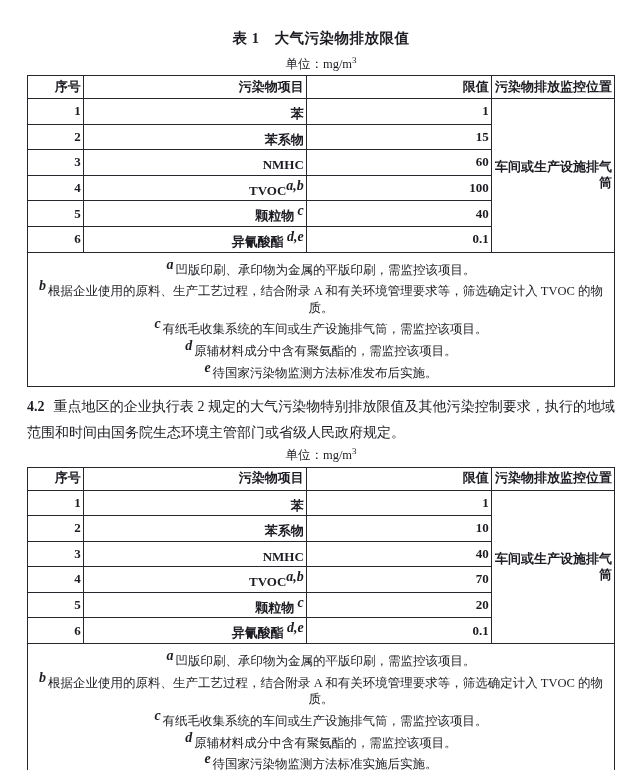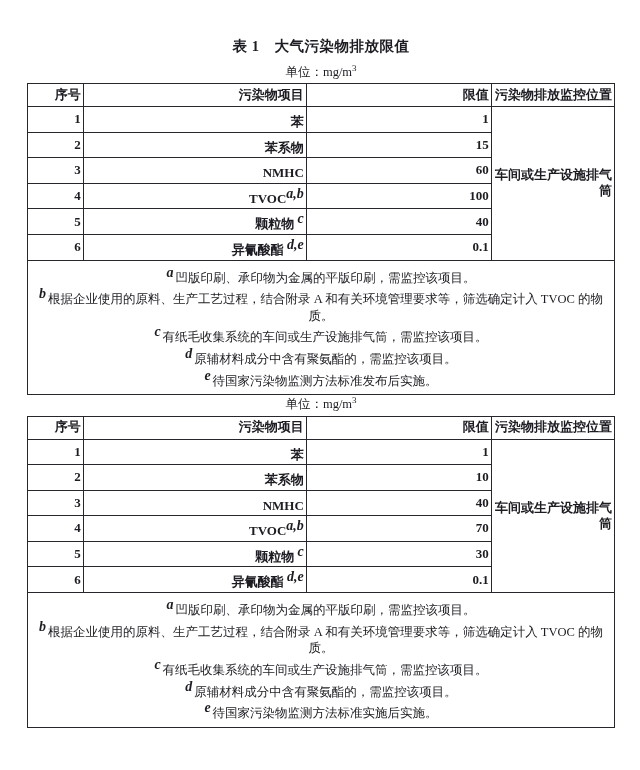--- a/index.html
+++ b/index.html
@@ -5,21 +5,21 @@
   html,body{margin:0;padding:0;background:#ffffff;}
   .page{
     width:640px;height:770px;box-sizing:border-box;
     padding:25px 25px 0 27px;background:#ffffff;
     color:#1c1c22;
     font-family:"Liberation Serif","DejaVu Serif",serif;
     overflow:hidden;
   }
   .caption{
     text-align:center;font-size:14.5px;font-weight:bold;
-    margin:12px 0 7px 0;letter-spacing:0.5px;
+    margin:4px 0 7px 0;letter-spacing:0.5px;
   }
   .caption2{margin-top:12px;}
   .unit-line{
     text-align:center;font-size:12.5px;margin:0 0 2px 0;
   }
   .unit-line sup{font-size:9px;}
   table.limits{
     width:100%;border-collapse:collapse;table-layout:fixed;
   }
   table.limits th,table.limits td{
@@ -102,20 +102,21 @@
           <div class="note"><sup>a</sup><span>凹版印刷、承印物为金属的平版印刷，需监控该项目。</span></div>
           <div class="note"><sup>b</sup><span>根据企业使用的原料、生产工艺过程，结合附录 A 和有关环境管理要求等，筛选确定计入 TVOC 的物质。</span></div>
           <div class="note"><sup>c</sup><span>有纸毛收集系统的车间或生产设施排气筒，需监控该项目。</span></div>
           <div class="note"><sup>d</sup><span>原辅材料成分中含有聚氨酯的，需监控该项目。</span></div>
           <div class="note"><sup>e</sup><span>待国家污染物监测方法标准发布后实施。</span></div>
         </td>
       </tr>
     </tbody>
   </table>
 
+  <p class="body-para"><span class="sec-num">4.2</span><span>重点地区的企业执行表 2 规定的大气污染物特别排放限值及其他污染控制要求，执行的地域范围和时间由国务院生态环境主管部门或省级人民政府规定。</span></p>
 
 
   <div class="unit-line"><span>单位：mg/m</span><sup>3</sup></div>
 
   <table class="limits">
     <colgroup>
         <col style="width:9.5%">
         <col style="width:38%">
         <col style="width:31.5%">
         <col style="width:21%">
@@ -146,21 +147,21 @@
         <td>40</td>
       </tr>
       <tr>
         <td>4</td>
         <td><span>TVOC</span><sup>a,b</sup></td>
         <td>70</td>
       </tr>
       <tr>
         <td>5</td>
         <td><span>颗粒物 </span><sup>c</sup></td>
-        <td>30</td>
+        <td>20</td>
       </tr>
       <tr>
         <td>6</td>
         <td><span>异氰酸酯 </span><sup>d,e</sup></td>
         <td>0.1</td>
       </tr>
       <tr class="notes-row">
         <td colspan="4">
           <div class="note"><sup>a</sup><span>凹版印刷、承印物为金属的平版印刷，需监控该项目。</span></div>
           <div class="note"><sup>b</sup><span>根据企业使用的原料、生产工艺过程，结合附录 A 和有关环境管理要求等，筛选确定计入 TVOC 的物质。</span></div>

